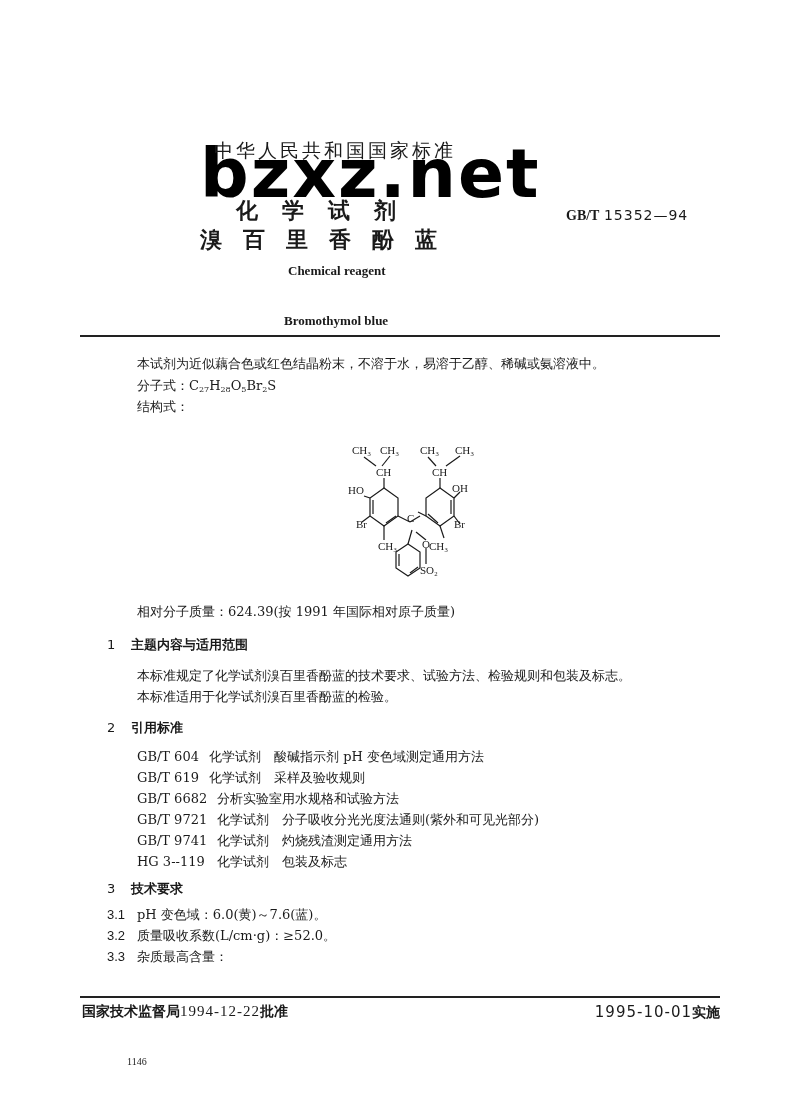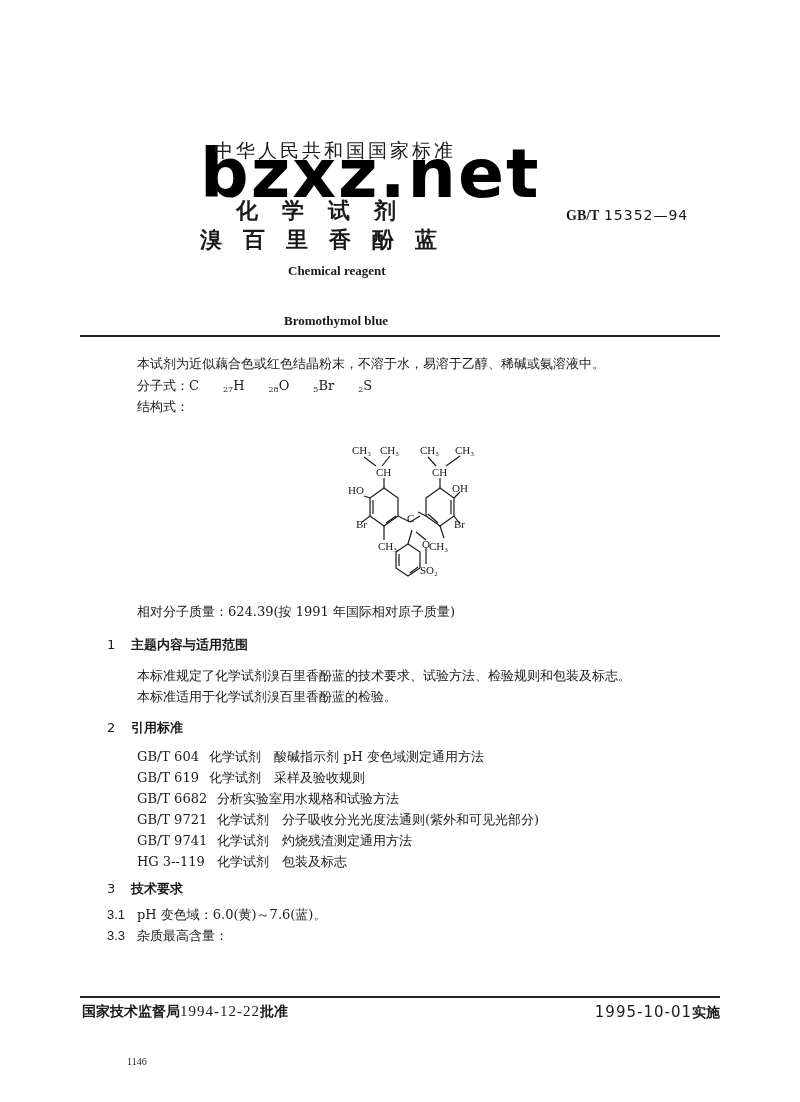--- a/index.html
+++ b/index.html
@@ -16,21 +16,21 @@
                 font-weight:bold; font-size:22px; letter-spacing:21px; z-index:1;text-align:right; }
   .hdr-code { left:566px; top:207px; font-size:14px; z-index:1; }
   .hdr-code .gb { font-family:"Liberation Serif",serif; font-weight:bold; }
   .hdr-code .num { font-family:"DejaVu Sans","Liberation Sans",sans-serif; letter-spacing:1px; }
   .hdr-en1 { left:288px; top:263px; font-family:"Liberation Serif",serif; font-weight:bold; font-size:13px; }
   .hdr-en2 { left:284px; top:285px; font-family:"Liberation Serif",serif; font-weight:bold; font-size:13px;margin-top:28px; }
   .rule { position:absolute; left:80px; width:640px; height:2px; background:#222; }
   .body-text { font-size:13px; }
   .heading { font-family:"DejaVu Sans","Liberation Sans",sans-serif; font-weight:bold; font-size:13px; }
   .heading .n { display:inline-block; width:24px; font-weight:normal; }
-  sub { font-size:8px; vertical-align:-2px;margin-left:24px; }
+  sub { font-size:8px; vertical-align:-2px; }
   .refs { left:137px; top:746px; font-size:13px; line-height:21px; }
   .refs .row { display:flex; }
   .refs .code { display:inline-block; }
   .reqs { left:107px; top:904px; font-size:13px; line-height:21px; }
   .reqs .num { display:inline-block; width:30px; font-family:Liberation Sans, sans-serif; }
   .footer-left { left:82px; top:1003px; font-family:"DejaVu Sans","Liberation Sans",sans-serif; font-weight:bold; font-size:14px; }
   .footer-left .d { font-weight:normal; letter-spacing:1px; font-size:15px;font-family:Liberation Serif, serif; }
   .footer-right { right:80px; top:1003px; font-family:"DejaVu Sans","Liberation Sans",sans-serif; font-size:15px; letter-spacing:1px; }
   .footer-right .b { font-weight:bold; font-size:14px; letter-spacing:0;text-align:right; }
   .page-num { left:127px; top:1056px; font-size:10px; font-family:"Liberation Serif",serif; }
@@ -151,20 +151,21 @@
       <span class="code" style="width:80px">HG 3--119</span>
       <span>化学试剂　包装及标志</span>
     </div>
 </div>
 
 <div class="abs heading" style="left:107px; top:880px;">
   <span class="n">3</span><span>技术要求</span>
 </div>
 <div class="abs reqs">
   <div><span class="num">3.1</span><span>pH 变色域：6.0(黄)～7.6(蓝)。</span></div>
+  <div><span class="num">3.2</span><span>质量吸收系数(L/cm·g)：≥52.0。</span></div>
   <div><span class="num">3.3</span><span>杂质最高含量：</span></div>
 </div>
 
 <div class="rule" style="top:996px;"></div>
 
 <div class="abs footer-left">
   <span>国家技术监督局</span><span class="d">1994-12-22</span><span>批准</span>
 </div>
 <div class="abs footer-right">
   <span>1995-10-01</span><span class="b">实施</span>

